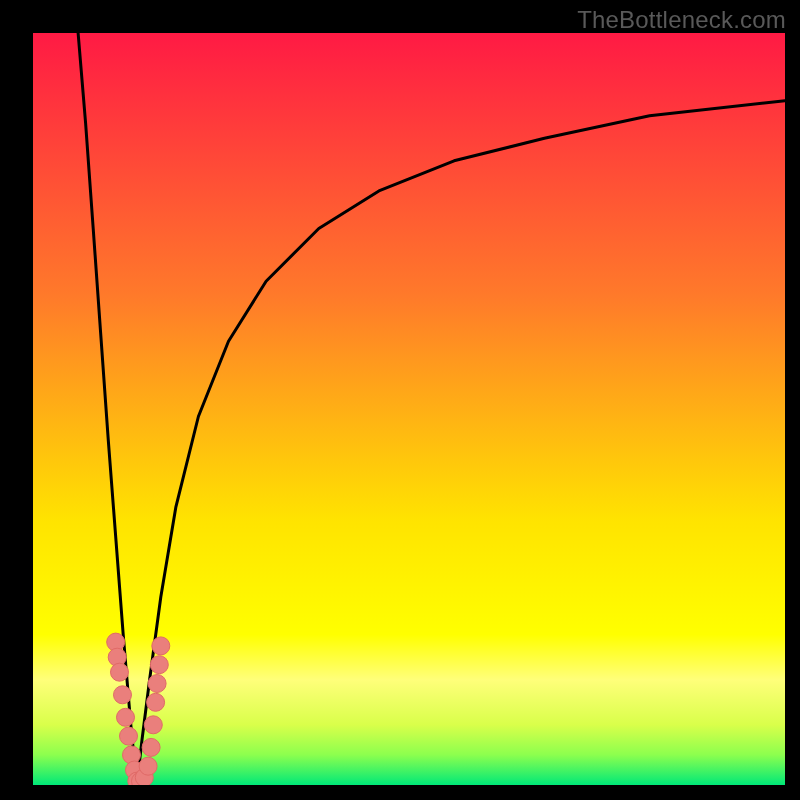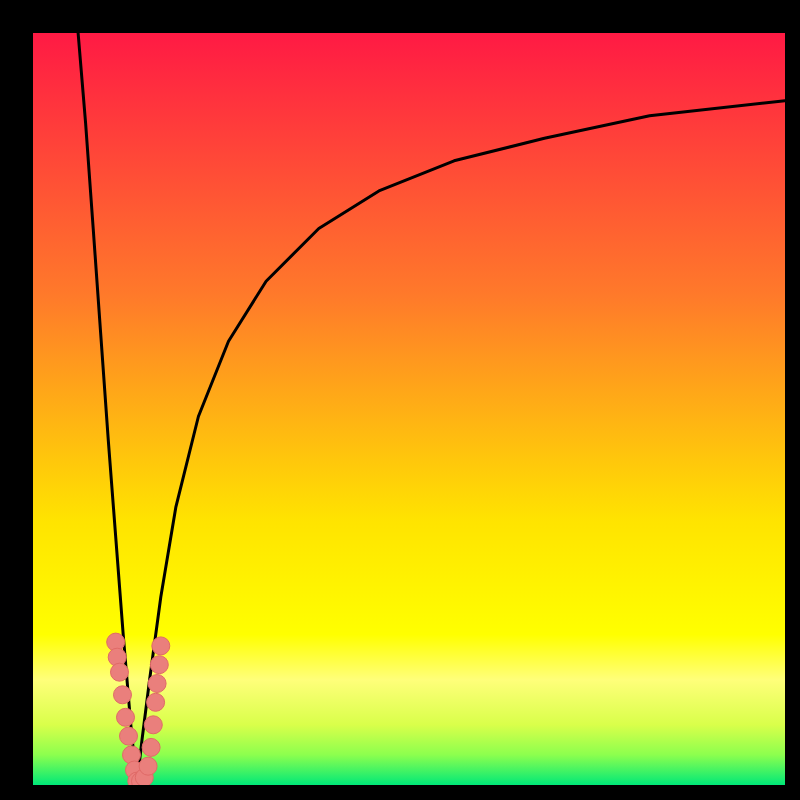--- a/index.html
+++ b/index.html
@@ -33,20 +33,21 @@
     font-size: 24px;
     color: #595959;
     font-weight: 400;
     letter-spacing: 0.2px;
   }
 </style>
 </head>
 <body>
 
 <div class="frame">
+  <div class="attribution">TheBottleneck.com</div>
   <svg class="plot" width="752" height="752" viewBox="0 0 752 752" preserveAspectRatio="none">
     <defs>
       <linearGradient id="bg-grad" x1="0" y1="0" x2="0" y2="1">
         <stop offset="0%" stop-color="#ff1a44"></stop>
         <stop offset="35%" stop-color="#ff7a2a"></stop>
         <stop offset="65%" stop-color="#ffe400"></stop>
         <stop offset="80%" stop-color="#ffff00"></stop>
         <stop offset="86%" stop-color="#ffff7a"></stop>
         <stop offset="92%" stop-color="#d9ff4a"></stop>
         <stop offset="96%" stop-color="#8cff4e"></stop>

